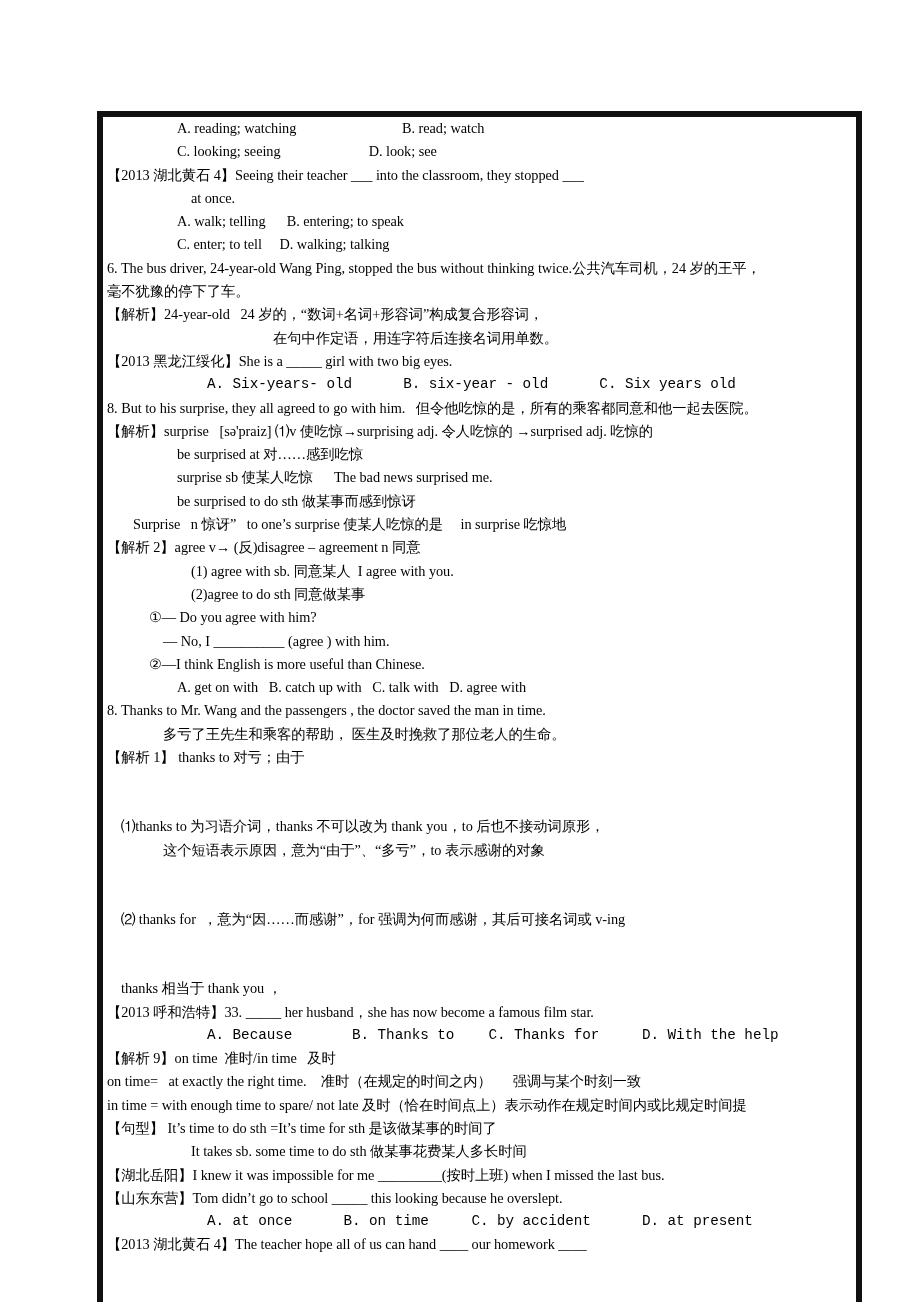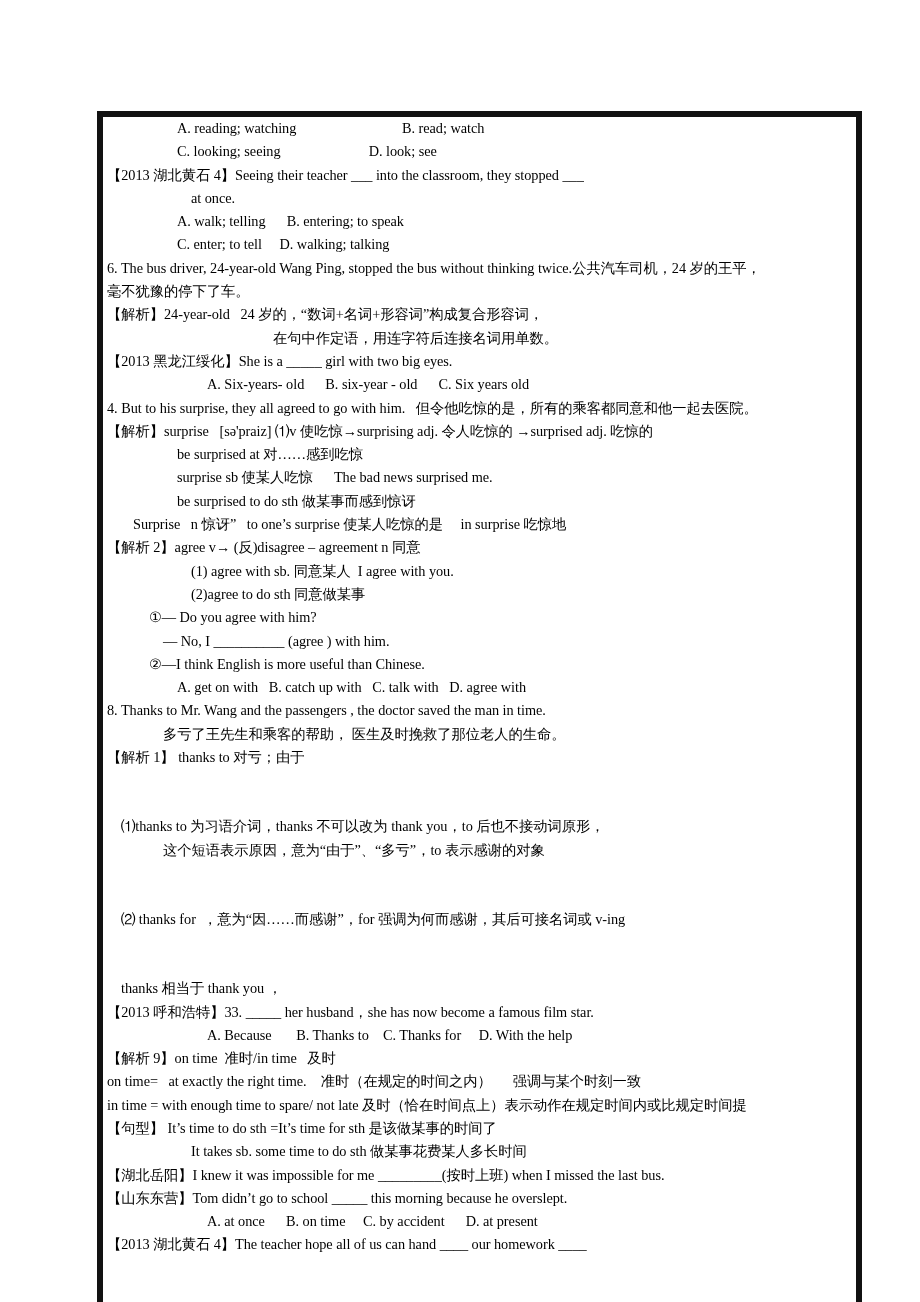--- a/index.html
+++ b/index.html
@@ -41,42 +41,42 @@
     font-family: "Liberation Serif", "DejaVu Serif", serif;
   }
   
   .i0  { padding-left: 4px; }
   .i1  { padding-left: 18px; margin-top: 46px; }
   .i2  { padding-left: 30px; }
   .i3  { padding-left: 46px; }
   .i4  { padding-left: 60px; }
   .i5  { padding-left: 74px; }
   .i6  { padding-left: 88px; }
-  .i7  { padding-left: 104px; }
+  .i7  { padding-left: 104px; font-family: Liberation Mono, monospace; }
   .i9  { padding-left: 170px; }
 </style>
 </head>
 <body>
 
 <div id="page" style="border-color: rgb(17, 17, 17);">
   <div class="lines">
 
     <div class="ln i5">A. reading; watching                              B. read; watch</div>
     <div class="ln i5">C. looking; seeing                         D. look; see</div>
     <div class="ln i0">【2013 湖北黄石 4】Seeing their teacher ___ into the classroom, they stopped ___</div>
     <div class="ln i6">at once.</div>
     <div class="ln i5">A. walk; telling      B. entering; to speak</div>
     <div class="ln i5">C. enter; to tell     D. walking; talking</div>
     <div class="ln i0">6. The bus driver, 24-year-old Wang Ping, stopped the bus without thinking twice.公共汽车司机，24 岁的王平，</div>
     <div class="ln i0">毫不犹豫的停下了车。</div>
     <div class="ln i0">【解析】24-year-old   24 岁的，“数词+名词+形容词”构成复合形容词，</div>
     <div class="ln i9">在句中作定语，用连字符后连接名词用单数。</div>
     <div class="ln i0">【2013 黑龙江绥化】She is a _____ girl with two big eyes.</div>
     <div class="ln i7">A. Six-years- old      B. six-year - old      C. Six years old</div>
-    <div class="ln i0">4. But to his surprise, they all agreed to go with him.   但令他吃惊的是，所有的乘客都同意和他一起去医院。</div>
+    <div class="ln i0">8. But to his surprise, they all agreed to go with him.   但令他吃惊的是，所有的乘客都同意和他一起去医院。</div>
     <div class="ln i0">【解析】surprise   [sə'praiz] ⑴v 使吃惊→surprising adj. 令人吃惊的 →surprised adj. 吃惊的</div>
     <div class="ln i5">be surprised at 对……感到吃惊</div>
     <div class="ln i5">surprise sb 使某人吃惊      The bad news surprised me.</div>
     <div class="ln i5">be surprised to do sth 做某事而感到惊讶</div>
     <div class="ln i2">Surprise   n 惊讶”   to one’s surprise 使某人吃惊的是     in surprise 吃惊地</div>
     <div class="ln i0">【解析 2】agree v→ (反)disagree – agreement n 同意</div>
     <div class="ln i6">(1) agree with sb. 同意某人  I agree with you.</div>
     <div class="ln i6">(2)agree to do sth 同意做某事</div>
     <div class="ln i3">①— Do you agree with him?</div>
     <div class="ln i4">— No, I __________ (agree ) with him.</div>
@@ -90,18 +90,18 @@
     <div class="ln i1">⑵ thanks for  ，意为“因……而感谢”，for 强调为何而感谢，其后可接名词或 v-ing</div>
     <div class="ln i1">thanks 相当于 thank you ，</div>
     <div class="ln i0">【2013 呼和浩特】33. _____ her husband，she has now become a famous film star.</div>
     <div class="ln i7">A. Because       B. Thanks to    C. Thanks for     D. With the help</div>
     <div class="ln i0">【解析 9】on time  准时/in time   及时</div>
     <div class="ln i0">on time=   at exactly the right time.    准时（在规定的时间之内）      强调与某个时刻一致</div>
     <div class="ln i0">in time = with enough time to spare/ not late 及时（恰在时间点上）表示动作在规定时间内或比规定时间提</div>
     <div class="ln i0">【句型】 It’s time to do sth =It’s time for sth 是该做某事的时间了</div>
     <div class="ln i6">It takes sb. some time to do sth 做某事花费某人多长时间</div>
     <div class="ln i0">【湖北岳阳】I knew it was impossible for me _________(按时上班) when I missed the last bus.</div>
-    <div class="ln i0">【山东东营】Tom didn’t go to school _____ this morning because he overslept.</div>
+    <div class="ln i0">【山东东营】Tom didn’t go to school _____ this looking because he overslept.</div>
     <div class="ln i7">A. at once      B. on time     C. by accident      D. at present</div>
     <div class="ln i0">【2013 湖北黄石 4】The teacher hope all of us can hand ____ our homework ____</div>
 
   </div>
 </div>
 
 </body></html>

